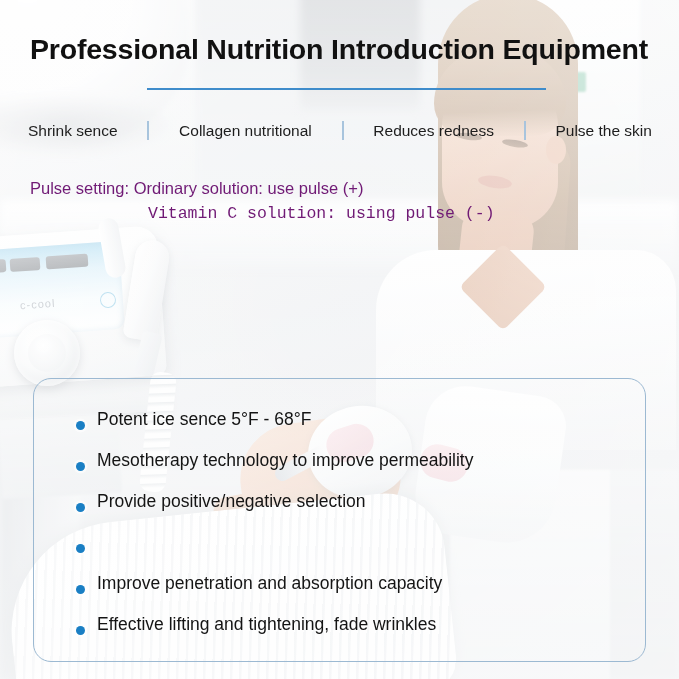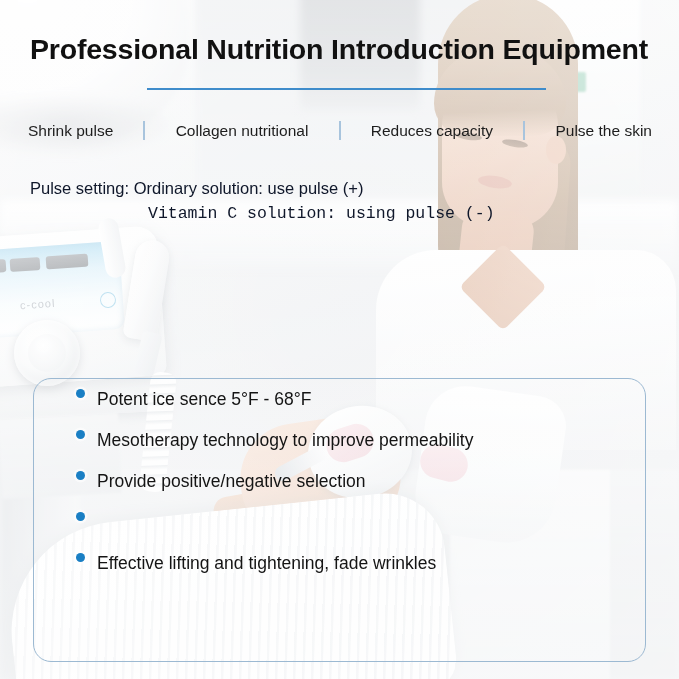--- a/index.html
+++ b/index.html
@@ -373,42 +373,42 @@
   .tag-sep {
     width: 2px; height: 19px;
     background: #a8c4dd;
     flex: 0 0 auto;
   }
 
   .pulse {
     position: absolute;
     left: 30px; top: 176px;
     font-size: 16.5px;
-    color: #0f172a;
+    color: #701a75;
     line-height: 25px;
   }
   .pulse .line2 { display: block; padding-left: 118px; font-family: Liberation Mono, monospace; }
 
   .features {
     position: absolute;
     left: 33px; top: 378px;
     width: 613px; height: 284px;
     border: 1.5px solid #9cb9d2;
     border-radius: 18px;
     background: rgba(255,255,255,0.04);
     box-sizing: border-box;
   }
   .feat-list {
     position: absolute;
     left: 42px; top: 10px;
     right: 14px;
   }
   .feat-item {
     display: flex;
-    align-items: flex-start;
+    align-items: flex-end;
     height: 41px;
   }
   .feat-dot {
     flex: 0 0 auto;
     width: 9px; height: 9px;
     border-radius: 50%;
     background: #1a7fc4;
     box-shadow: 0 0 0 2.5px rgba(255,255,255,.55);
     margin-right: 12px;
   }
@@ -482,25 +482,25 @@
     <div class="veil"></div>
     <div class="veil2"></div>
   </div>
 
   <div class="content">
 
     <div class="title">Professional Nutrition Introduction Equipment</div>
     <div class="title-rule"></div>
 
     <div class="tags">
-      <div class="tag">Shrink pulse</div>
+      <div class="tag">Shrink sence</div>
       <div class="tag-sep"></div>
       <div class="tag">Collagen nutritional</div>
       <div class="tag-sep"></div>
-      <div class="tag">Reduces capacity</div>
+      <div class="tag">Reduces redness</div>
       <div class="tag-sep"></div>
       <div class="tag">Pulse the skin</div>
     </div>
 
     <div class="pulse">
       <span class="line1">Pulse setting: Ordinary solution: use pulse (+)</span>
       <span class="line2">Vitamin C solution: using pulse (-)</span>
     </div>
 
     <div class="features">
@@ -519,20 +519,24 @@
 
         <div class="feat-item">
           <span class="feat-dot"></span>
           <span class="feat-text">Provide positive/negative selection</span>
         </div>
 
         <div class="feat-item">
           <span class="feat-dot"></span>
         </div>
 
+        <div class="feat-item">
+          <span class="feat-dot"></span>
+          <span class="feat-text">Improve penetration and absorption capacity</span>
+        </div>
 
         <div class="feat-item">
           <span class="feat-dot"></span>
           <span class="feat-text">Effective lifting and tightening, fade wrinkles</span>
         </div>
 
       </div>
     </div>
 
   </div>

